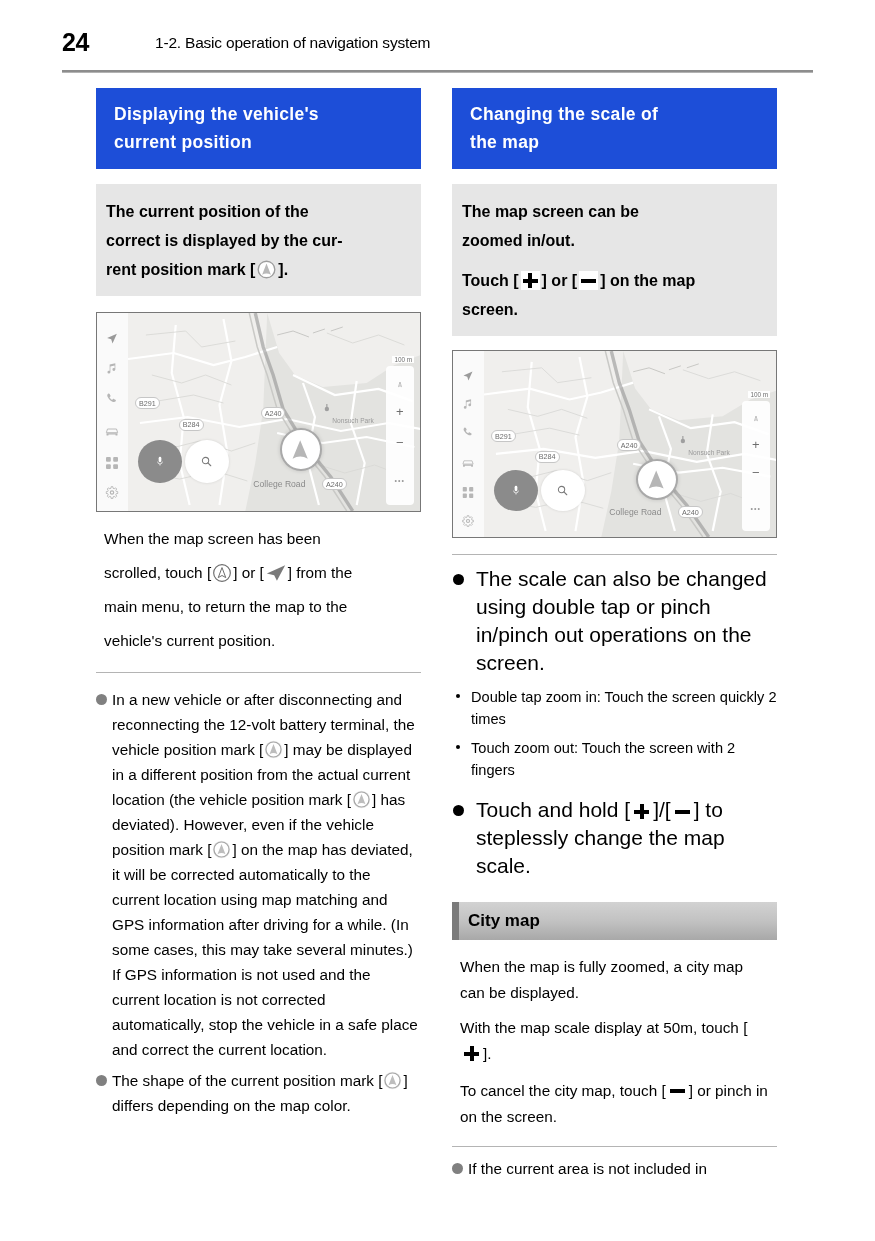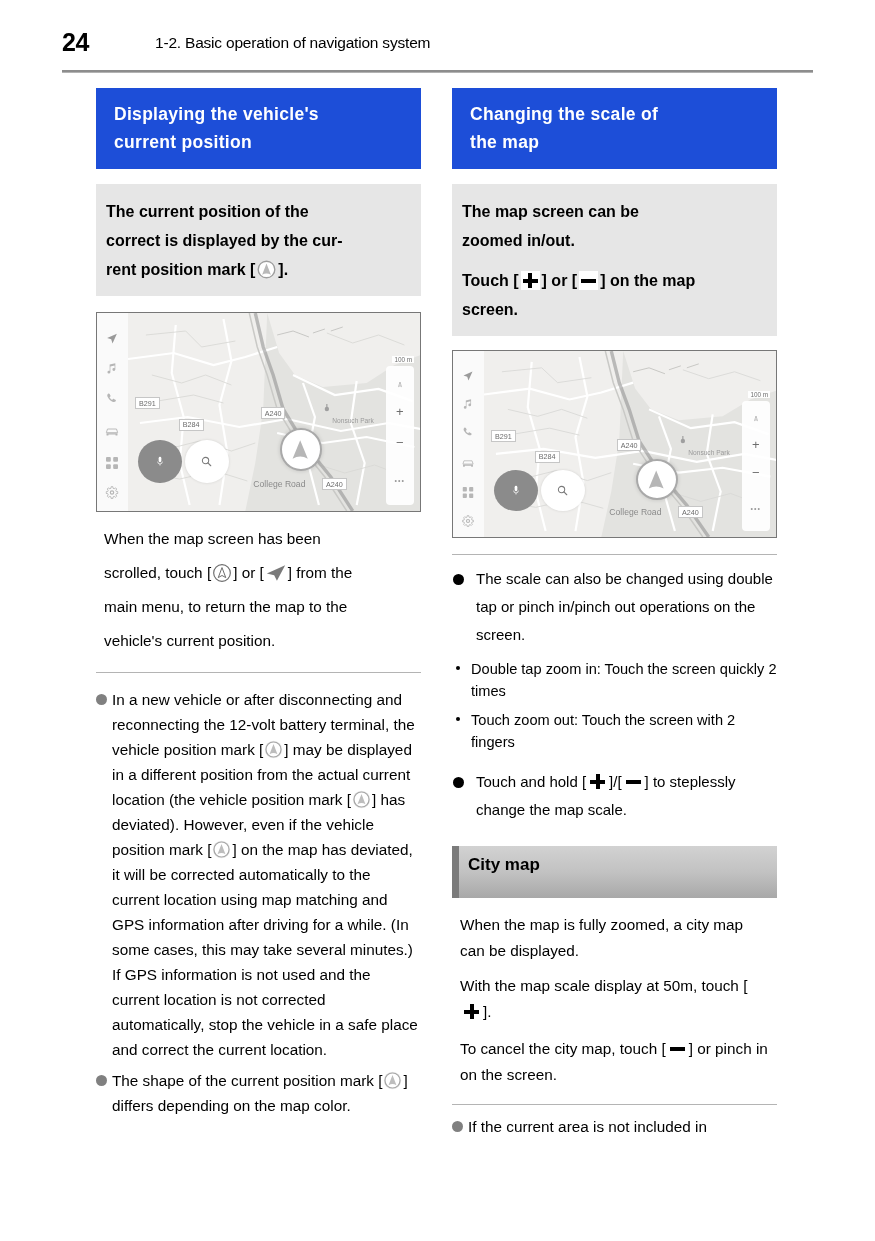--- a/index.html
+++ b/index.html
@@ -111,21 +111,21 @@
     width: 11px;
     height: 11px;
     border-radius: 50%;
     background: #808080;
   }
   .bullet-row + .bullet-row { margin-top: 6px; }
 
   
   .obullet-row {
     position: relative;
-    font-size: 15px;
+    font-size: 21px;
     line-height: 28px;
     padding-left: 24px;
   }
   .obullet-dot {
     position: absolute;
     left: 1px;
     top: 9px;
     width: 11px;
     height: 11px;
     border-radius: 50%;
@@ -186,21 +186,21 @@
     position: absolute;
     background: #000;
   }
   .plus-key::before { left: 2px; top: 7.5px; width: 15px; height: 4px; }
   .plus-key::after  { left: 7.5px; top: 2px; width: 4px; height: 15px; }
   .minus-key::before { left: 2px; top: 7.5px; width: 15px; height: 4px; }
 
   
   .sub-header {
     position: relative;
-    height: 52px;
+    height: 38px;
     margin-top: 22px;
     background: linear-gradient(to bottom, #d2d2d2 0%, #c2c2c2 50%, #a8a8a8 100%);
   }
   .sub-header .tab {
     position: absolute;
     left: 0; top: 0;
     width: 7px; height: 100%;
     background: #7b7b7b;
   }
   .sub-header .label {
@@ -265,21 +265,21 @@
     left: 0; right: 0;
     text-align: center;
     color: #8c8c8c;
   }
   .road-label {
     position: absolute;
     font-size: 7.2px;
     color: #6b6b6b;
     background: #fff;
     border: 0.8px solid #c6c6c6;
-    border-radius: 0;
+    border-radius: 6px;
     padding: 0.5px 3px;
     white-space: nowrap;
   }
   .street-name {
     position: absolute;
     font-size: 8.6px;
     color: #8a8a8a;
     white-space: nowrap;
   }
   .poi-name {

